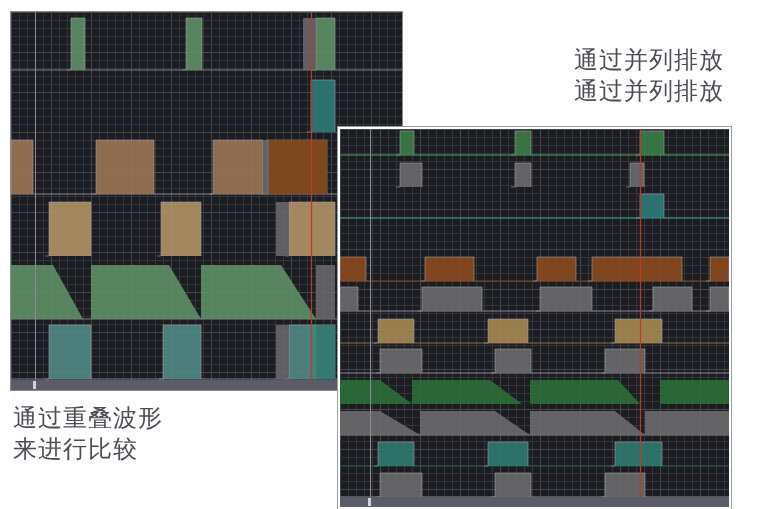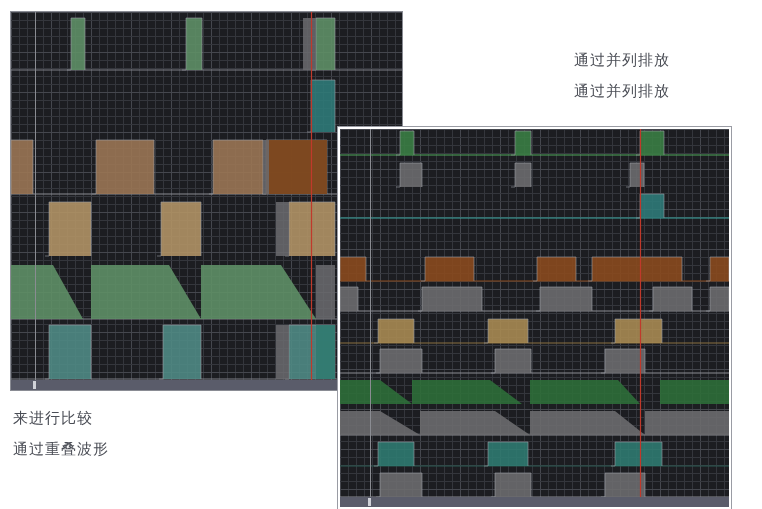--- a/index.html
+++ b/index.html
@@ -1,21 +1,21 @@
 <!DOCTYPE html>
 <html><head>
 <meta charset="utf-8">
 <style>
   html,body{margin:0;padding:0;background:#ffffff;}
   body{width:762px;height:509px;position:relative;overflow:hidden;font-family:"DejaVu Sans",sans-serif;}
   .panel{position:absolute;background:#1c1d21;box-shadow:0 0 0 1px #8a8c94;overflow:hidden;}
   .panel svg{position:absolute;left:0;top:0;}
   #left-panel{left:11px;top:12px;width:391px;height:378px;}
   #right-panel{left:338px;top:127px;width:389px;height:378px;border:2px solid #ffffff;box-shadow:0 0 0 1px #9a9ca4;}
-  .caption{position:absolute;color:#4a4d55;font-size:15px;line-height:31px;letter-spacing:1px;}
+  .caption{position:absolute;color:#4a4d55;font-size:24px;line-height:31px;letter-spacing:1px;}
   #caption-right{left:574px;top:45px;}
   #caption-left{left:13px;top:403px;}
 </style>
 </head>
 <body>
 
 <div id="left-panel" class="panel">
   <svg id="left-svg" width="391" height="378">
       <rect x="0" y="0" width="391" height="378" fill="#1c1d21"></rect>
       <g>
@@ -383,15 +383,15 @@
       <rect x="28" y="369" width="3" height="8" fill="#d0d2d8"></rect>
     </svg>
 </div>
 
 <div id="caption-right" class="caption">
   <div>通过并列排放</div>
   <div>通过并列排放</div>
 </div>
 
 <div id="caption-left" class="caption">
+  <div>通过重叠波形</div>
   <div>来进行比较</div>
-  <div>通过重叠波形</div>
 </div>
 
 </body></html>

